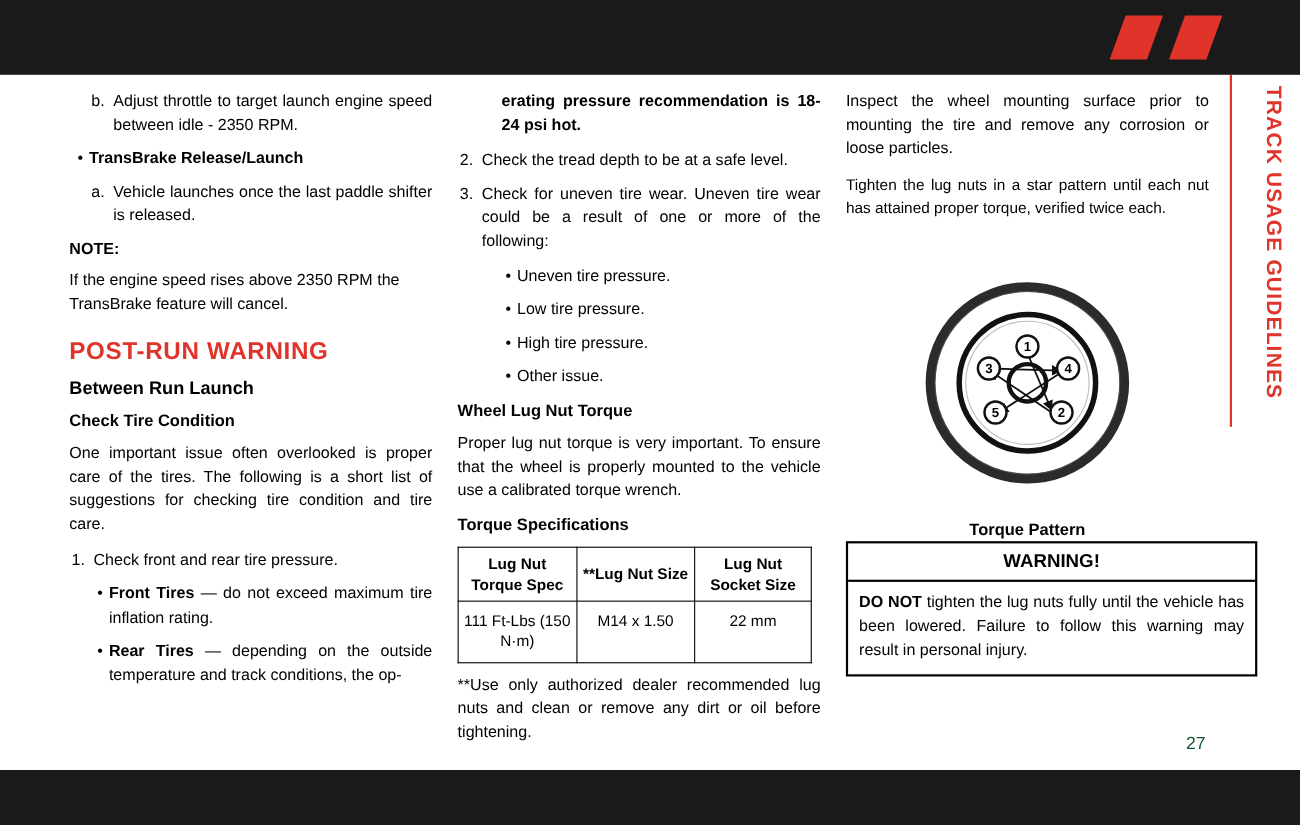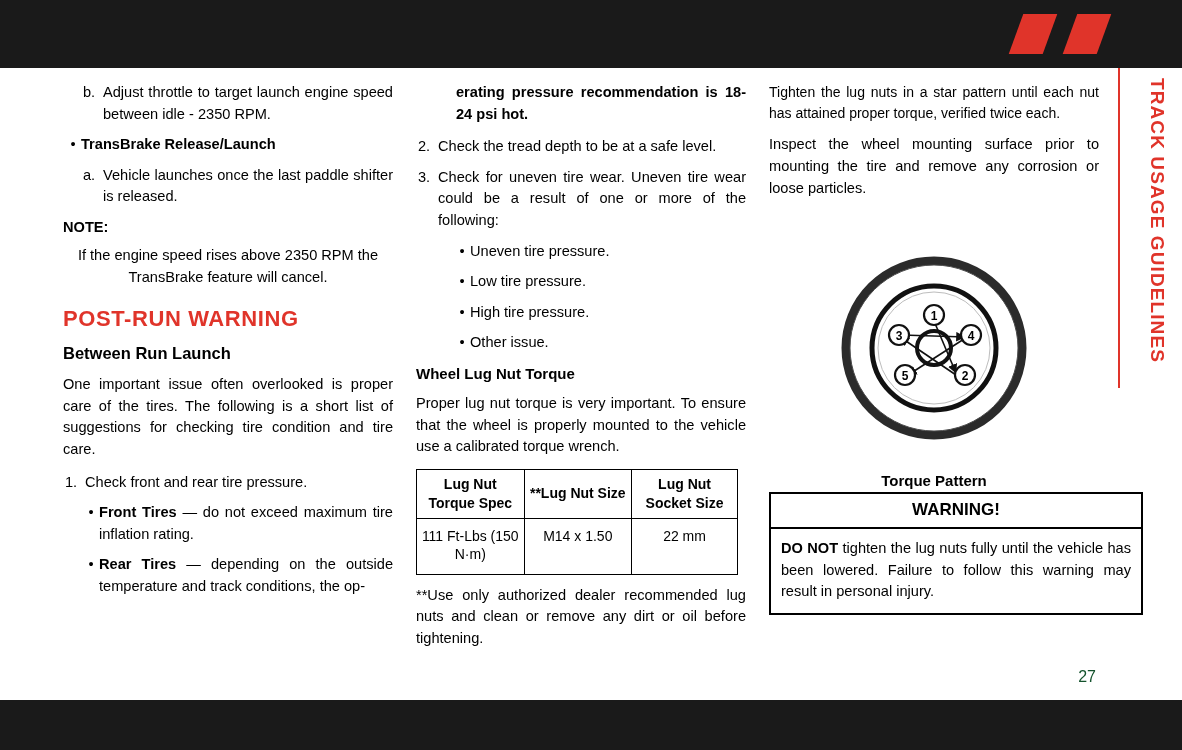--- a/index.html
+++ b/index.html
@@ -203,24 +203,25 @@
         <span class="marker bullet">•</span>
         <span class="body bold">TransBrake Release/Launch</span>
       </div>
       <div class="item indent-b">
         <span class="marker">a.</span>
         <span class="body">Vehicle launches once the last paddle shifter is released.</span>
       </div>
     </div>
 
     <div class="note-label">NOTE:</div>
-    <p class="nohyph" style="text-align:center;">If the engine speed rises above 2350 RPM the TransBrake feature will cancel.</p>
+    <p class="nohyph" style="text-align:left;">If the engine speed rises above 2350 RPM the TransBrake feature will cancel.</p>
 
     <h2 class="section">POST-RUN WARNING</h2>
     <h3 class="sub">Between Run Launch</h3>
+    <h4 class="subsub">Check Tire Condition</h4>
 
     <p>One important issue often overlooked is proper care of the tires. The following is a short list of suggestions for checking tire condition and tire care.</p>
 
     <div class="list">
       <div class="item">
         <span class="marker num">1.</span>
         <span class="body">Check front and rear tire pressure.</span>
       </div>
       <div class="item indent-bul">
         <span class="marker bullet">•</span>
@@ -260,20 +261,21 @@
       </div>
       <div class="item indent-bul2">
         <span class="marker bullet">•</span>
         <span class="body">Other issue.</span>
       </div>
     </div>
 
     <h4 class="subsub">Wheel Lug Nut Torque</h4>
     <p>Proper lug nut torque is very important. To ensure that the wheel is properly mounted to the vehicle use a calibrated torque wrench.</p>
 
+    <h4 class="subsub">Torque Specifications</h4>
 
     <table class="torque">
       <thead>
         <tr>
           <th style="width:33.5%">Lug Nut Torque Spec</th>
           <th style="width:33.5%">**Lug Nut Size</th>
           <th style="width:33%">Lug Nut Socket Size</th>
         </tr>
       </thead>
       <tbody>
@@ -283,22 +285,22 @@
           <td>22 mm</td>
         </tr>
       </tbody>
     </table>
 
     <p>**Use only authorized dealer recommended lug nuts and clean or remove any dirt or oil before tightening.</p>
   </div>
 
   <div class="col col3">
 
+    <p>Inspect the wheel mounting surface prior to mounting the tire and remove any corrosion or loose particles.</p>
     <p style="font-size:14px;">Tighten the lug nuts in a star pattern until each nut has attained proper torque, verified twice each.</p>
-    <p>Inspect the wheel mounting surface prior to mounting the tire and remove any corrosion or loose particles.</p>
 
     <div class="wheel-wrap">
       <svg width="330" height="215" viewBox="0 0 330 215">
 
         <ellipse cx="165" cy="105" rx="84" ry="83" fill="none" stroke="#2b2b2b" stroke-width="17"></ellipse>
         <ellipse cx="165" cy="105" rx="84" ry="83" fill="#ffffff" stroke="#4a4a4a" stroke-width="1"></ellipse>
 
         <circle cx="165" cy="105" r="62" fill="none" stroke="#111" stroke-width="5"></circle>
         <circle cx="165" cy="105" r="56" fill="#ffffff" stroke="#bdbdbd" stroke-width="1"></circle>
 

